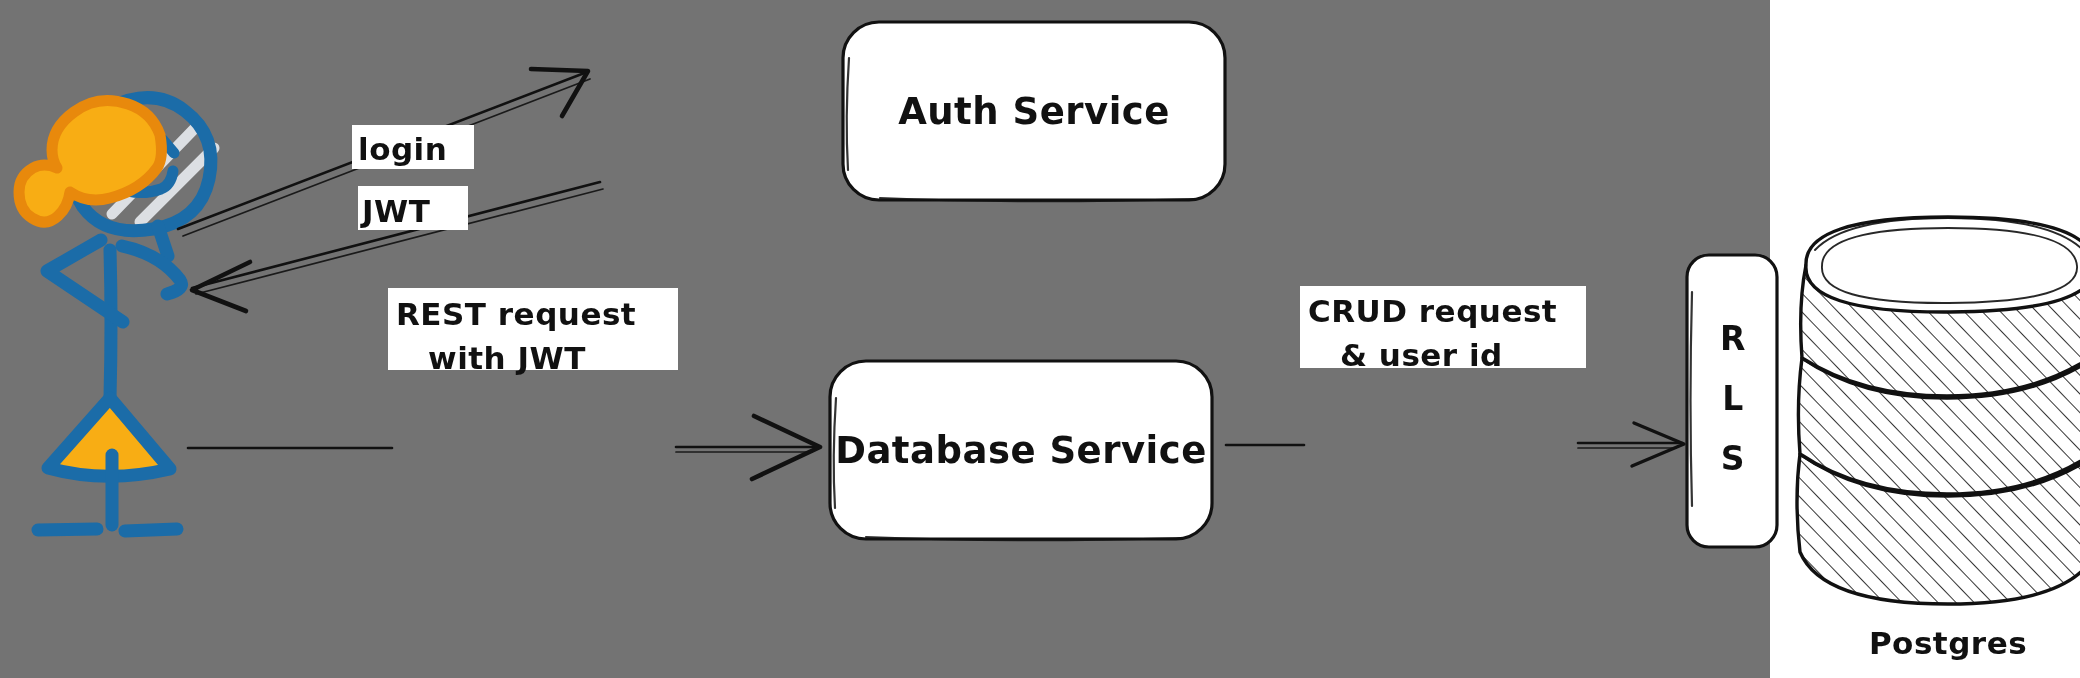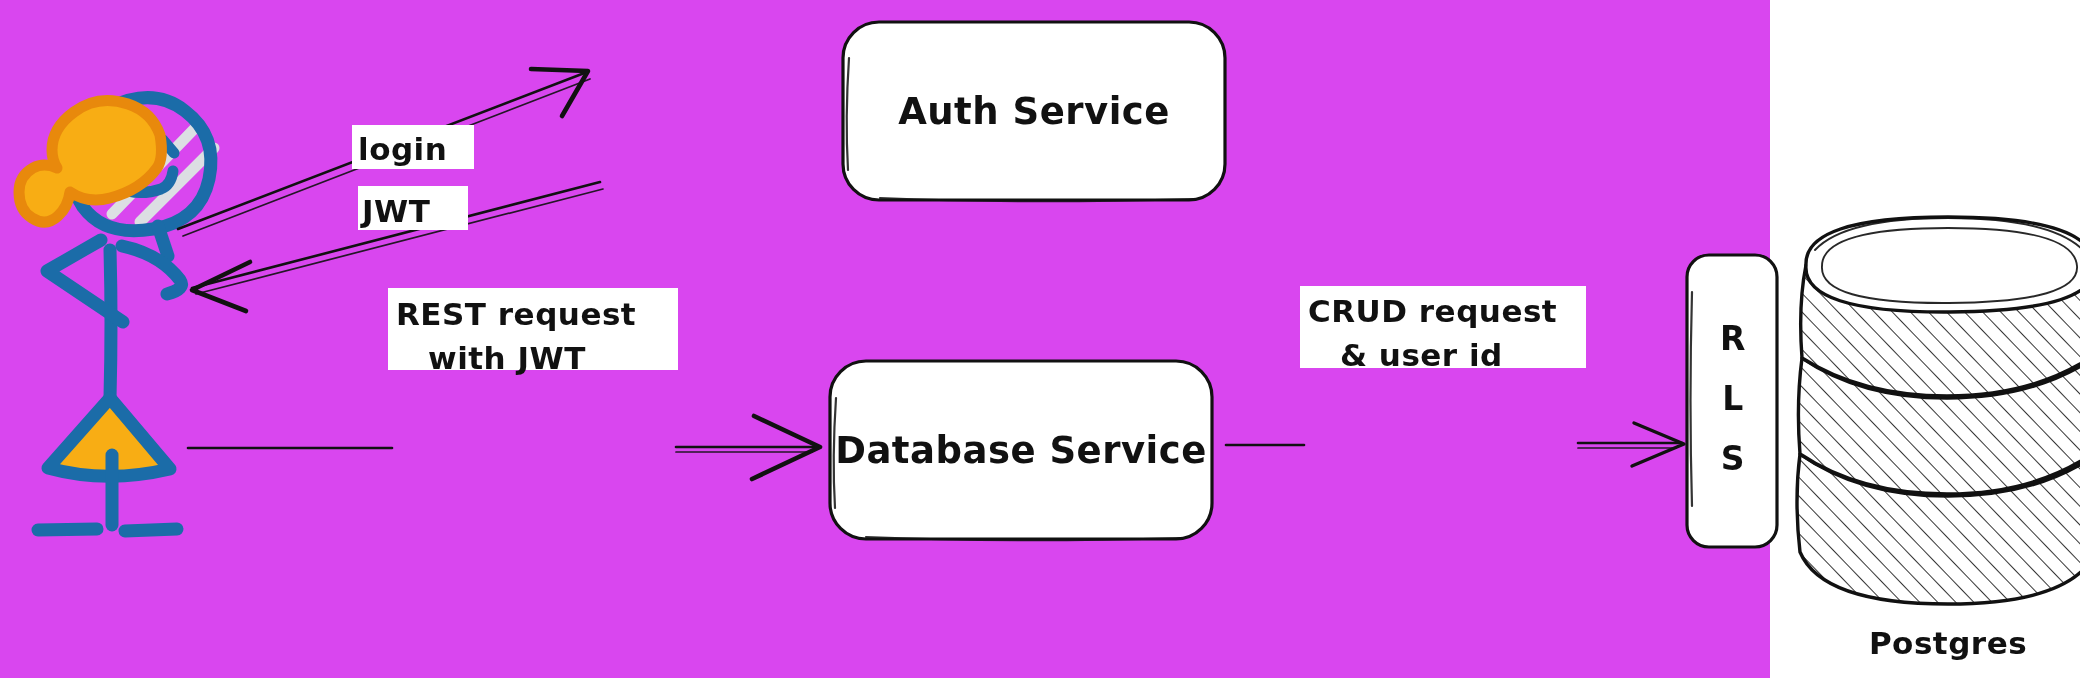--- a/index.html
+++ b/index.html
@@ -1,21 +1,21 @@
 <!DOCTYPE html>
 <html><head>
 <meta charset="utf-8">
 <title>Auth Architecture Diagram</title>
 <style>
   html,body{margin:0;padding:0;background:#ffffff;}
   body{
     width:2080px;height:678px;overflow:hidden;
     font-family:"DejaVu Sans",sans-serif;
   }
-  #stage{position:relative;width:1770px;height:678px;background:#d946ef;}
+  #stage{position:relative;width:1770px;height:678px;background:#737373;}
   #stage > svg{position:absolute;left:0;top:0;}
   .hand-text{
     font-family:"DejaVu Sans",sans-serif;
     font-weight:600;
     fill:#111111;
     letter-spacing:0.5px;
   }
   .node-label{font-size:37px;}
   .edge-label{font-size:31px;}
   .rls-letter{font-size:33px;}

